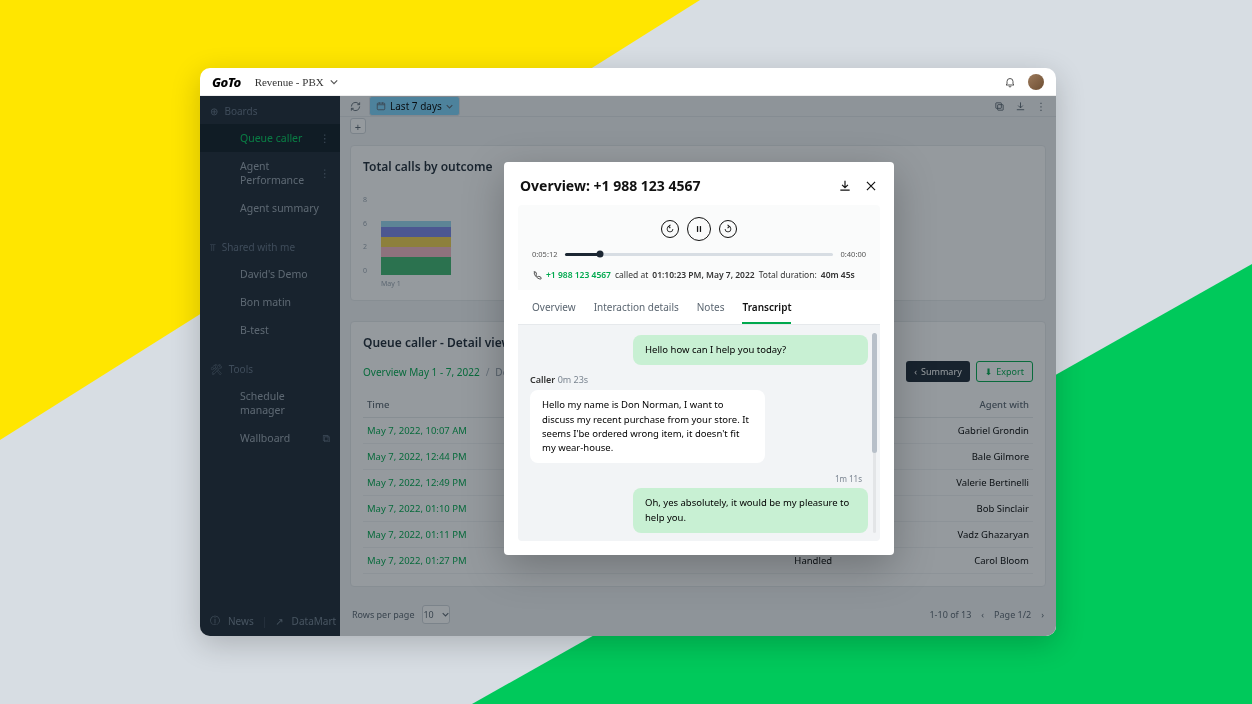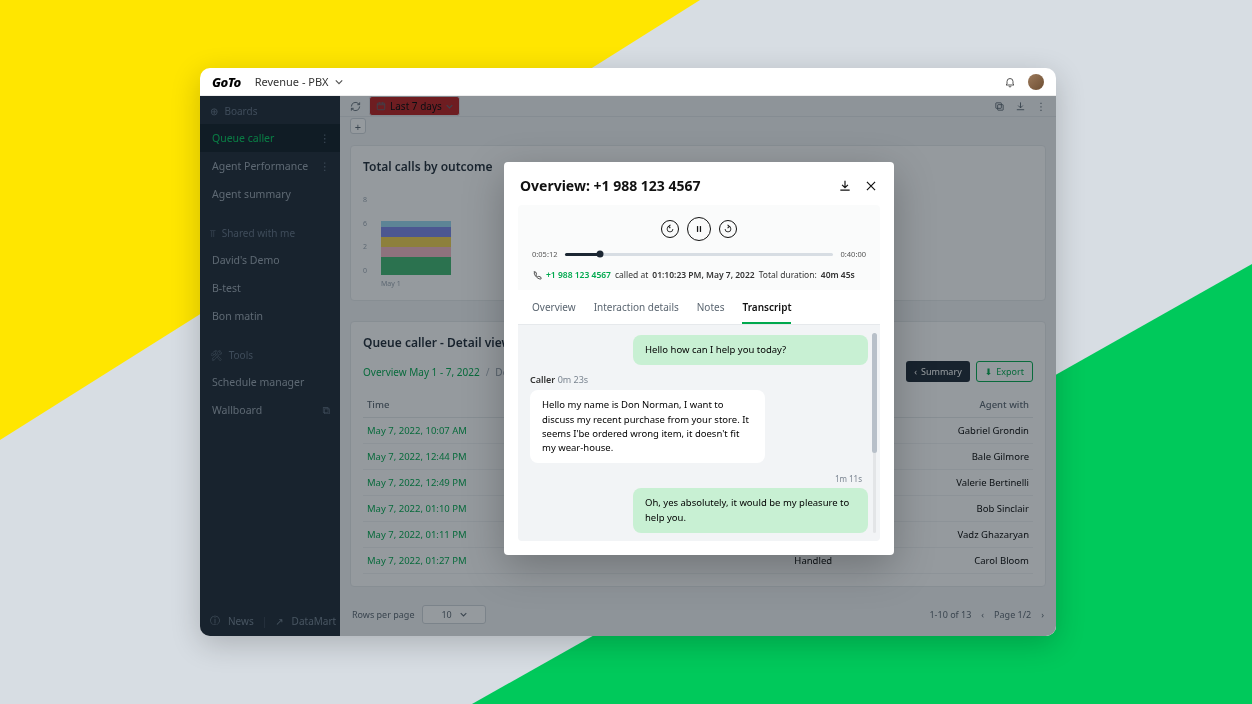--- a/index.html
+++ b/index.html
@@ -4,34 +4,34 @@
 <style>
   * { box-sizing: border-box; margin: 0; padding: 0; }
   html, body { width: 1252px; height: 704px; font-family: -apple-system, system-ui, sans-serif; overflow: hidden; }
   .bg { position: relative; width: 100%; height: 100%; background: #d7dde3; }
   .tri-yellow { position: absolute; top: 0; left: 0; width: 0; height: 0; border-top: 440px solid #ffe600; border-right: 700px solid transparent; }
   .tri-green { position: absolute; bottom: 0; right: 0; width: 0; height: 0; border-bottom: 440px solid #00c95b; border-left: 780px solid transparent; }
   .app { position: absolute; left: 200px; top: 68px; width: 856px; height: 568px; background: #fff; border-radius: 10px; box-shadow: 0 8px 30px rgba(0,0,0,0.2); overflow: hidden; display: flex; flex-direction: column; }
   .topbar { height: 28px; display: flex; align-items: center; padding: 0 12px; border-bottom: 1px solid #eee; font-size: 11px; }
   .logo { font-weight: 800; font-style: italic; font-size: 13px; letter-spacing: -0.5px; margin-right: 14px; position: relative; text-align: center; }
   .logo::after { content: ""; position: absolute; left: -2px; right: -2px; bottom: -1px; height: 4px; background: #ffe600; z-index: -1; }
-  .ws { display: flex; align-items: center; gap: 6px; color: #333; cursor: pointer; }
+  .ws { display: flex; align-items: center; gap: 6px; color: #333; cursor: pointer; font-family: Liberation Serif, serif; }
   .tb-right { margin-left: auto; display: flex; align-items: center; gap: 12px; }
   .avatar { width: 16px; height: 16px; border-radius: 50%; background: linear-gradient(135deg,#9c7a5b,#6d4e32); }
   .body { flex: 1; display: flex; min-height: 0; }
   .sidebar { width: 140px; background: #1c2733; color: #9aa5b1; font-size: 10.5px; display: flex; flex-direction: column; }
   .sb-section { padding: 8px 10px 6px; display: flex; align-items: center; gap: 6px; color: #627184; font-size: 10px; }
-  .sb-item { padding: 7px 10px 7px 12px; display: flex; align-items: center; gap: 6px; cursor: pointer; }
+  .sb-item { padding: 7px 10px 7px 40px; display: flex; align-items: center; gap: 6px; cursor: pointer; }
   .sb-item.active { background: #0d1b24; color: #00c95b; }
   .sb-ellipsis { margin-left: auto; color: #627184; }
   .sb-footer { margin-top: auto; padding: 8px 10px; display: flex; align-items: center; gap: 8px; font-size: 10px; color: #728090; }
   .sb-footer .divider { color: #3a4654; }
   .content { flex: 1; background: #f2f4f6; display: flex; flex-direction: column; min-width: 0; }
   .ctbar { height: 26px; display: flex; align-items: center; gap: 8px; padding: 0 10px; font-size: 10px; border-bottom: 1px solid #e2e6ea; }
-  .chip { display: flex; align-items: center; gap: 4px; padding: 2px 6px; border: 1px solid #dcdfe3; border-radius: 3px; background: #b91c1c; cursor: pointer; }
+  .chip { display: flex; align-items: center; gap: 4px; padding: 2px 6px; border: 1px solid #dcdfe3; border-radius: 3px; background: #7dd3fc; cursor: pointer; }
   .ct-right { margin-left: auto; display: flex; gap: 10px; color: #5a6570; }
   .ctrow2 { height: 24px; display: flex; align-items: center; padding: 0 10px; gap: 8px; font-size: 11px; color: #5a6570; }
   .plusbtn { width: 16px; height: 16px; border: 1px solid #cfd5db; border-radius: 3px; display: flex; align-items: center; justify-content: center; background: #fff; cursor: pointer; font-size: 11px; }
   .panel { margin: 10px; background: #fff; border: 1px solid #e6e9ec; border-radius: 4px; padding: 12px; }
   .ptitle { font-size: 12px; font-weight: 600; color: #1c2733; margin-bottom: 10px; }
   .chart-wrap { display: flex; gap: 30px; }
   .chart { flex: 1; display: flex; flex-direction: column; }
   .bars { height: 90px; display: flex; align-items: flex-end; }
   .ylabels { width: 10px; display: flex; flex-direction: column; justify-content: space-between; font-size: 7px; color: #9aa5b1; height: 80px; margin-right: 2px; }
   .bar { width: 70px; display: flex; flex-direction: column-reverse; margin-left: 6px; }
@@ -48,21 +48,21 @@
   .tbl-actions { margin-left: auto; display: flex; gap: 6px; }
   .btn { font-size: 9px; padding: 3px 8px; border-radius: 3px; display: flex; align-items: center; gap: 4px; cursor: pointer; }
   .btn.solid { background: #1c2733; color: #fff; }
   .btn.outline { border: 1px solid #00a94e; color: #00a94e; background: #fff; }
   table { width: 100%; border-collapse: collapse; font-size: 9.5px; }
   th { text-align: left; color: #5a6570; font-weight: 500; padding: 6px 4px; border-bottom: 1px solid #e6e9ec; }
   th.right, td.right { text-align: right; }
   td { padding: 6px 4px; border-bottom: 1px solid #f1f3f5; }
   .timelink { color: #00a94e; cursor: pointer; }
   .pager { display: flex; align-items: center; gap: 8px; font-size: 9px; color: #5a6570; margin: 8px 12px 12px; }
-  .sel { border: 1px solid #d0d5db; background: #fff; border-radius: 3px; padding: 2px 18px; display: flex; align-items: center; gap: 8px; cursor: pointer; }
+  .sel { border: 1px solid #d0d5db; background: #fff; border-radius: 3px; padding: 2px 0; display: flex; align-items: center; gap: 8px; cursor: pointer; }
   .pager-right { margin-left: auto; display: flex; align-items: center; gap: 10px; }
   .overlay { position: absolute; inset: 0; background: rgba(20,30,40,0.45); pointer-events: none; }
   
   .modal { position: absolute; left: 304px; top: 94px; width: 390px; background: #fff; border-radius: 4px; box-shadow: 0 12px 40px rgba(0,0,0,0.25); z-index: 200; }
   .mhdr { display: flex; align-items: center; padding: 14px 16px 10px; }
   .mtitle { font-size: 14px; font-weight: 700; color: #111; }
   .mhdr-icons { margin-left: auto; display: flex; gap: 12px; color: #333; }
   .player-section { margin: 0 14px 0; padding-top: 8px; background: #fafbfb; border-radius: 4px 4px 0 0; }
   .player { display: flex; align-items: center; justify-content: center; gap: 8px; padding: 4px 0 8px; }
   .pcircle { width: 24px; height: 24px; border-radius: 50%; border: 1.5px solid #111; display: flex; align-items: center; justify-content: center; font-size: 10px; cursor: pointer; }
@@ -140,24 +140,24 @@
         </div>
 
         <div class="sb-section" style="margin-top:10px">
           <span class="icon">⫪</span>
           <span>Shared with me</span>
         </div>
         <div class="sb-item">
           <span>David's Demo</span>
         </div>
         <div class="sb-item">
+          <span>Bon matin</span>
+        </div>
+        <div class="sb-item">
           <span>B-test</span>
-        </div>
-        <div class="sb-item">
-          <span>Bon matin</span>
         </div>
 
         <div class="sb-section" style="margin-top:10px">
           <span class="icon">🛠</span>
           <span>Tools</span>
         </div>
         <div class="sb-item">
           <span>Schedule manager</span>
         </div>
         <div class="sb-item">

